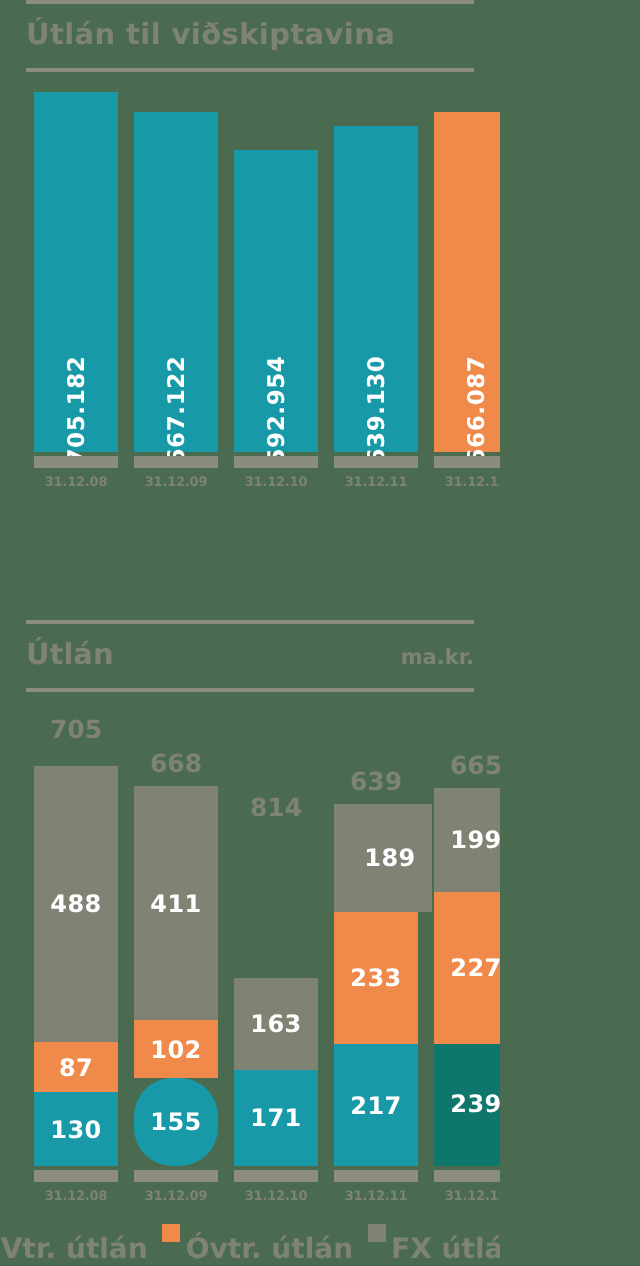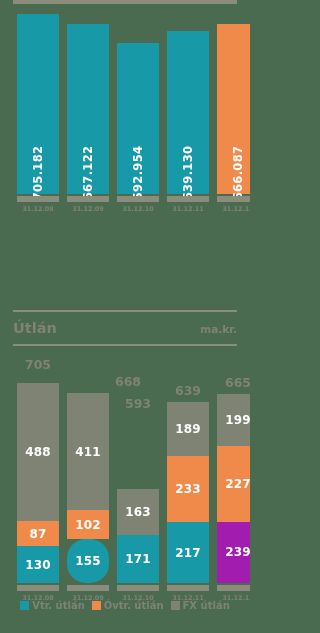--- a/index.html
+++ b/index.html
@@ -159,30 +159,32 @@
     align-items: center;
     gap: 3px;
   }
   .sw {
     width: 9px;
     height: 9px;
     display: block;
   }
   .lg-text {
     color: #7e8373;
-    font-size: 10px;
+    font-size: 14px;
     font-weight: bold;
     white-space: nowrap;
+    margin-top: 17px;
   }
 </style>
 </head>
 <body>
 
 <div class="panel" style="top:0;">
   <div class="rule"></div>
+  <div class="sec1-title">Útlán til viðskiptavina</div>
   <div class="rule"></div>
 
   <div class="chart1" id="chart1">
       <div class="bar1" style="left: 17px; height: 180px;">
         <div class="col" style="height: 180px; background: rgb(24, 153, 168);">
           <div class="vlabel">705.182</div>
         </div>
       </div>
       <div class="bar1" style="left: 67px; height: 180px;">
         <div class="col" style="height: 170px; background: rgb(24, 153, 168);">
@@ -237,40 +239,40 @@
           <div class="seg" style="height: 138px; background: rgb(126, 131, 115);">488</div>
         </div>
         <div class="total" style="bottom: 211px;">705</div>
       </div>
       <div class="bar2" style="left: 67px; height: 233px;">
         <div class="stack" style="height: 190px;">
           <div class="seg" style="height: 44px; background: rgb(24, 153, 168); border-radius: 19px;">155</div>
           <div class="seg" style="height: 29px; background: rgb(240, 138, 75);">102</div>
           <div class="seg" style="height: 117px; background: rgb(126, 131, 115);">411</div>
         </div>
-        <div class="total" style="bottom: 194px; margin-left: 40px;">668</div>
+        <div class="total" style="bottom: 194px;">668</div>
       </div>
       <div class="bar2" style="left: 117px; height: 233px;">
         <div class="stack" style="height: 168px;">
           <div class="seg" style="height: 48px; background: rgb(24, 153, 168);">171</div>
           <div class="seg" style="height: 46px; background: rgb(126, 131, 115);">163</div>
         </div>
-        <div class="total" style="bottom: 172px;">593</div>
+        <div class="total" style="bottom: 172px;">814</div>
       </div>
       <div class="bar2" style="left: 167px; height: 233px;">
         <div class="stack" style="height: 181px;">
           <div class="seg" style="height: 61px; background: rgb(24, 153, 168);">217</div>
           <div class="seg" style="height: 66px; background: rgb(240, 138, 75);">233</div>
-          <div class="seg" style="height: 54px; background: rgb(126, 131, 115);">189</div>
+          <div class="seg" style="height: 54px; background: rgb(126, 131, 115); padding-left: 7px;">189</div>
         </div>
         <div class="total" style="bottom: 185px;">639</div>
       </div>
       <div class="bar2" style="left: 217px; height: 233px;">
         <div class="stack" style="height: 189px;">
-          <div class="seg" style="height: 68px; background: #a21caf;">239</div>
+          <div class="seg" style="height: 68px; background: #0f766e;">239</div>
           <div class="seg" style="height: 84px; background: rgb(240, 138, 75);">227</div>
           <div class="seg" style="height: 57px; background: rgb(126, 131, 115);">199</div>
         </div>
         <div class="total" style="bottom: 193px;">665</div>
       </div>
     </div>
   <div class="ticks" id="ticks2">
       <div class="tick" style="left: 17px;"></div>
       <div class="tick" style="left: 67px;"></div>
       <div class="tick" style="left: 117px;"></div>

